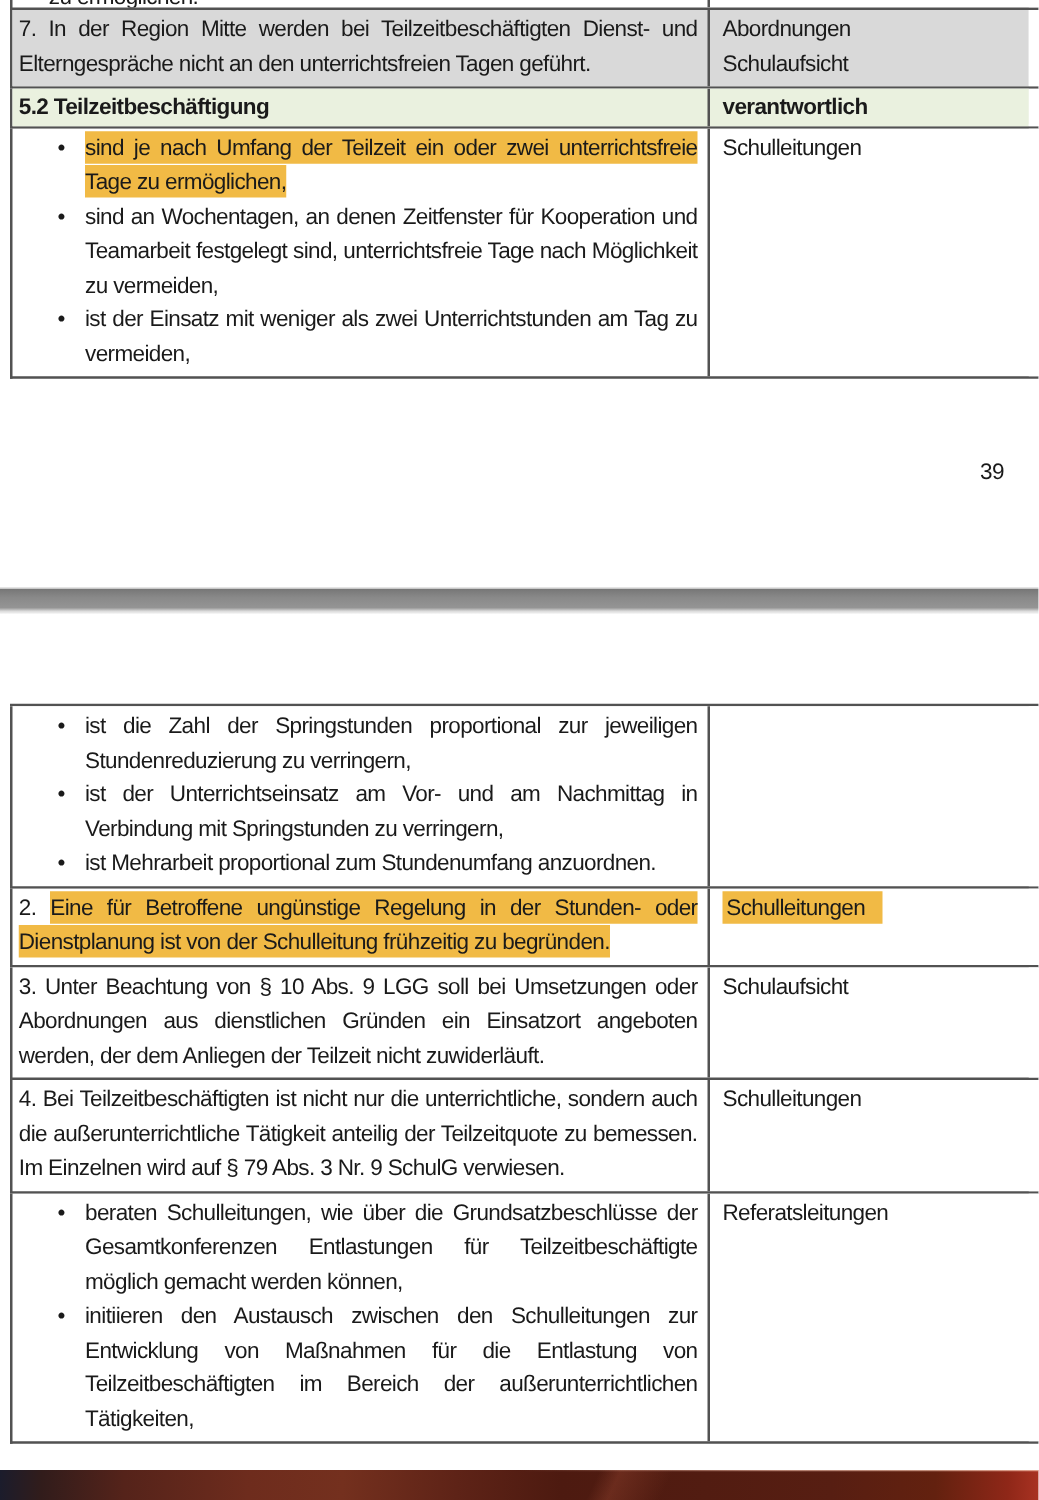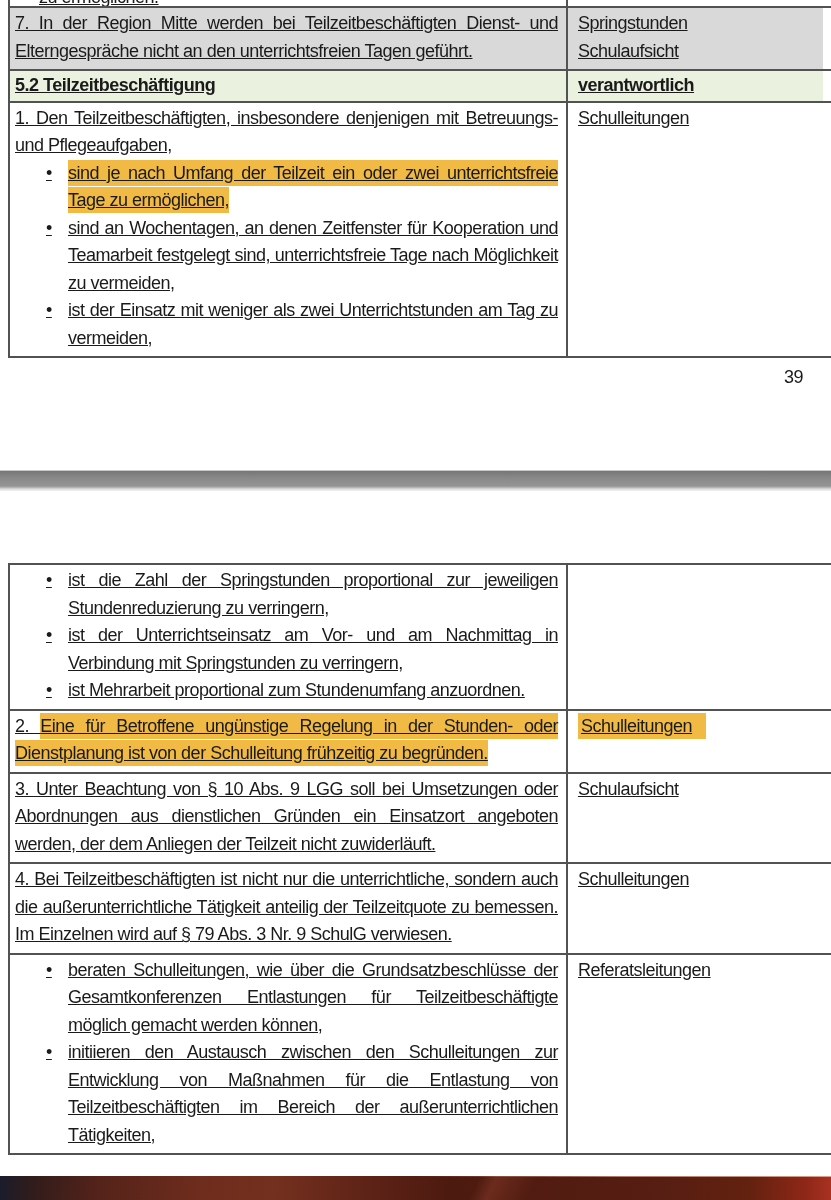--- a/index.html
+++ b/index.html
@@ -16,21 +16,21 @@
     font-size:18px;
     letter-spacing:-0.5px;
     line-height:27.5px;
     color:var(--txt);
   }
   .viewport{position:relative;width:831px;height:1200px;background:#fff;overflow:hidden;}
 
   
   .tblwrap{margin-left:8px;}
   .row{display:flex;border-bottom:2px solid var(--line);border-left:2px solid var(--line);background:#fff;}
-  .cell{padding:2px 8px 4px 5px;text-decoration:underline;}
+  .cell{padding:2px 8px 4px 5px;}
   .cell.left{flex:0 0 558px;border-right:2px solid var(--line);text-align:justify;}
   .cell.right{flex:0 0 255px;padding-left:10px;}
   .cell.edge{flex:1 1 auto;padding:0;background:#fff;}
   .row.gray .cell.left,.row.gray .cell.right{background:var(--gray-bg);}
   .row.green .cell.left,.row.green .cell.right{background:var(--green-bg);}
   .row.header-row{font-weight:bold;align-items:flex-end;}
   .row.header-row .cell{padding-top:1px;padding-bottom:1px;}
 
   
   .row.partial{height:8px;overflow:hidden;}
@@ -92,39 +92,38 @@
         </div>
         <div class="cell right"></div>
         <div class="cell edge"></div>
       </div>
 
       <div class="row gray">
         <div class="cell left">
           <span>7. In der Region Mitte werden bei Teilzeitbeschäftigten Dienst- und Elterngespräche nicht an den unterrichtsfreien Tagen geführt.</span>
         </div>
         <div class="cell right">
-          <div>Springstunden</div>
+          <div>Abordnungen</div>
           <div>Schulaufsicht</div>
         </div>
         <div class="cell edge"></div>
       </div>
 
       <div class="row green header-row">
         <div class="cell left">
           <span>5.2 Teilzeitbeschäftigung</span>
         </div>
         <div class="cell right">
           <span>verantwortlich</span>
         </div>
         <div class="cell edge"></div>
       </div>
 
       <div class="row">
         <div class="cell left">
-          <p>1. Den Teilzeitbeschäftigten, insbesondere denjenigen mit Betreuungs- und Pflegeaufgaben,</p>
           <div class="bullet">
             <span class="dot">•</span>
             <span class="btxt"><mark>sind je nach Umfang der Teilzeit ein oder zwei unterrichtsfreie Tage zu ermöglichen,</mark></span>
           </div>
           <div class="bullet">
             <span class="dot">•</span>
             <span class="btxt">sind an Wochentagen, an denen Zeitfenster für Kooperation und Teamarbeit festgelegt sind, unterrichtsfreie Tage nach Möglichkeit zu vermeiden,</span>
           </div>
           <div class="bullet">
             <span class="dot">•</span>

